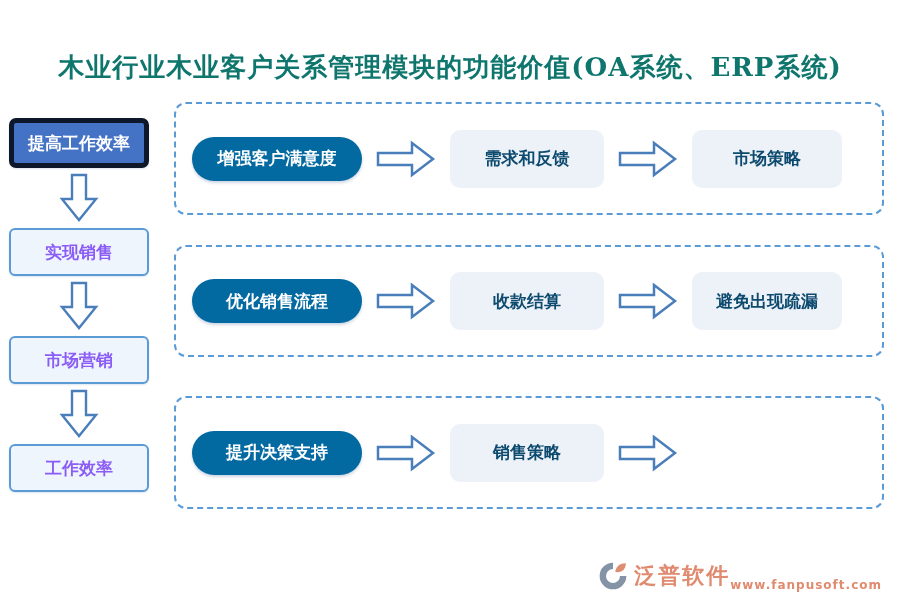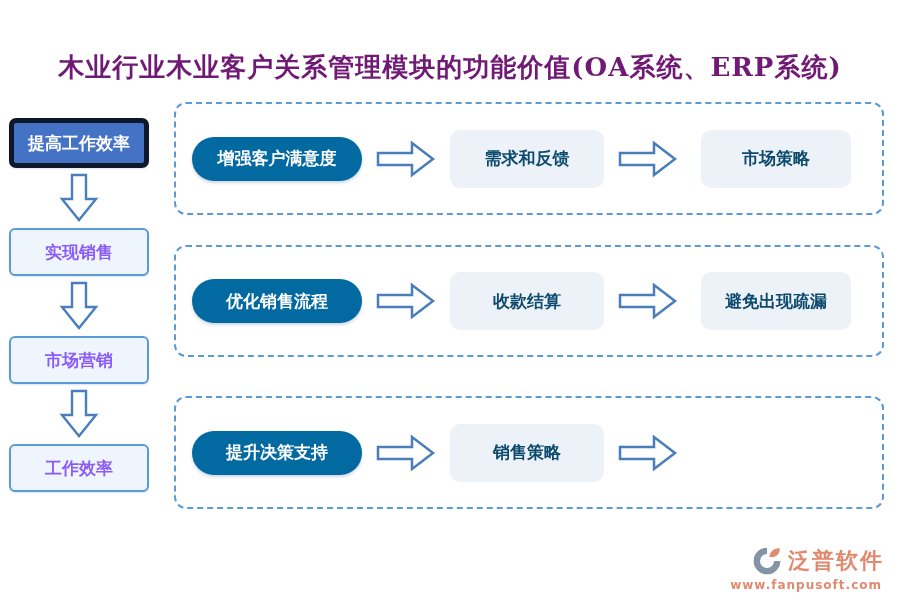--- a/index.html
+++ b/index.html
@@ -5,21 +5,21 @@
   * { margin:0; padding:0; box-sizing:border-box; }
   html,body { background:#ffffff; }
   .page {
     position:relative; width:900px; height:600px; background:#ffffff;
     font-family:"DejaVu Serif","Liberation Serif",serif; overflow:hidden;
   }
   
   .title {
     position:absolute; top:50px; left:0; width:100%;
     text-align:center; font-size:26px; font-weight:bold;
-    color:#701a75; letter-spacing:1px;
+    color:#0f766e; letter-spacing:1px;
   }
   
   .left-flow {
     position:absolute; left:8px; top:118px; width:142px;
     display:flex; flex-direction:column; align-items:center;
   }
   .lbox {
     width:140px; height:48px; border-radius:6px;
     display:flex; align-items:center; justify-content:center;
     font-size:17px; font-weight:bold; color:#8b5cf6;
@@ -46,26 +46,26 @@
     display:flex; align-items:center; justify-content:center;
     font-size:17px; font-weight:bold;
     box-shadow:0 2px 3px rgba(60,90,150,.25);
   }
   .step-box {
     height:58px; border-radius:10px; background:#edf1f8; color:#0c4a6e;
     display:flex; align-items:center; justify-content:center;
     font-size:17px; font-weight:bold;
   }
   .step-a { width:154px; }
-  .step-b { width:150px;margin-left:9px; }
+  .step-b { width:150px; }
   .right-arrow { margin:0 14px; display:block; flex:none; }
   
   .watermark {
     position:absolute; right:16px; bottom:8px;
-    display:flex; flex-direction:column; align-items:flex-end;
+    display:flex; flex-direction:row; align-items:flex-end;
     font-family:"DejaVu Sans","Liberation Sans",sans-serif;
   }
   .brand-line { display:flex; align-items:center; gap:5px; }
   .brand-name {
     font-size:22px; font-weight:bold; color:#e08a70; letter-spacing:2px;
     font-family:"DejaVu Serif","Liberation Serif",serif;
   }
   .brand-url {
     font-size:12px; font-weight:bold; color:#e08a70; letter-spacing:1px;
     margin-top:1px; margin-right:2px;

